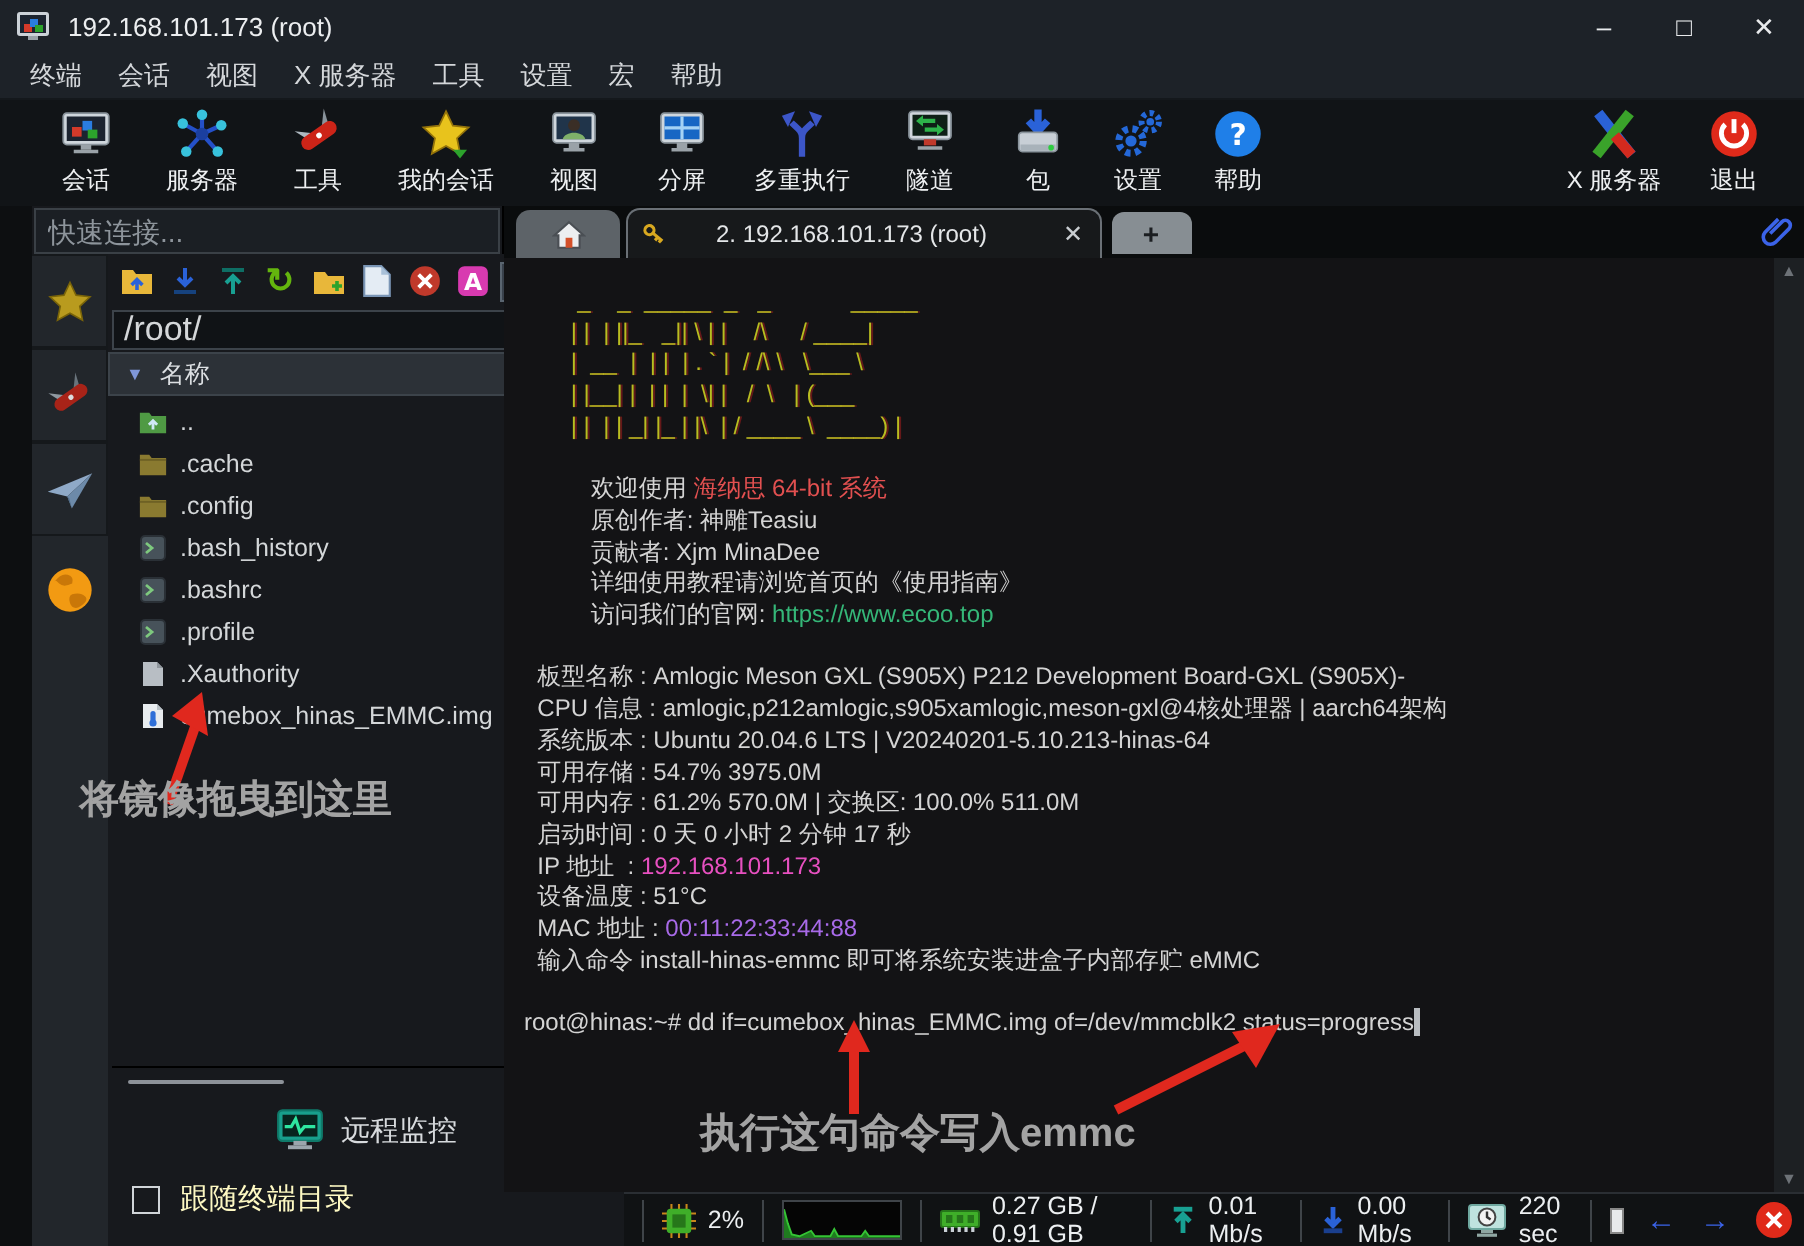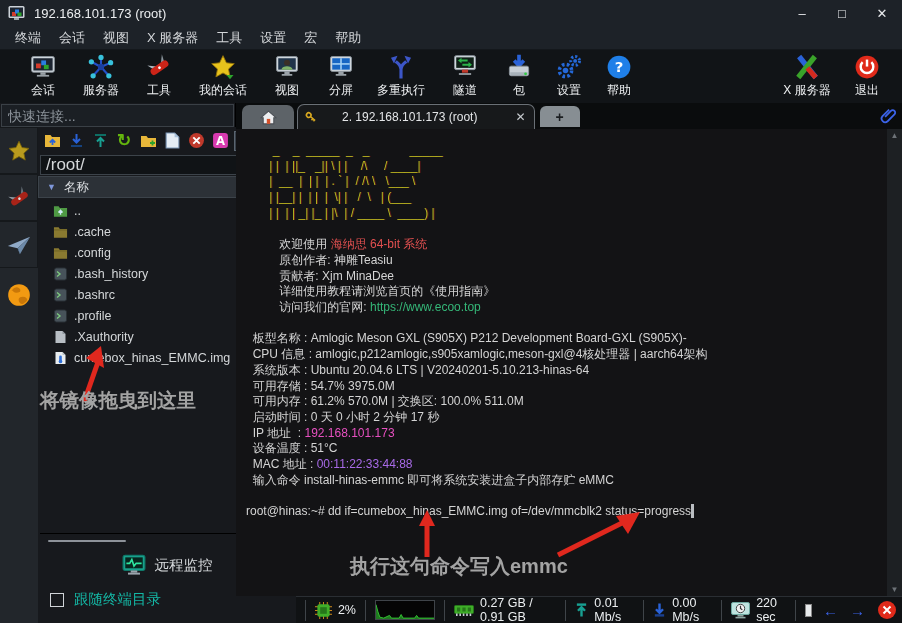--- a/index.html
+++ b/index.html
@@ -21,21 +21,21 @@
   
   .toolbar { height:53px; background:#111417; display:flex; align-items:flex-start; padding:3px 10px 0 14px; }
   .tbtn { width:58px; display:flex; flex-direction:column; align-items:center; gap:1px; }
   .tbtn svg { width:28px; height:28px; }
   .tlabel { font-size:12px; color:#eef0f2; white-space:nowrap; }
   .tspacer { flex:1; }
   .tbtn.narrow { width:50px; }
   .tbtn.wide { width:70px; }
 
   
-  .appbody { display:flex; height:520px; }
+  .appbody { display:flex; height:520px;margin-left:16px; }
 
   
   .sidebar { width:236px; background:#17191d; display:flex; flex-direction:column; border-right:1px solid #000; }
   .qc-row { padding:1px 1px 0 1px; }
   .qc-input { width:100%; height:23px; background:#1b1f24; border:1px solid #3a4046; color:#cfd3d6; font-size:14px; padding:0 6px; }
   .qc-input::placeholder { color:#8d949b; }
   .sidebody { flex:1; display:flex; min-height:0; }
   .strip { width:38px; background:#22262b; display:flex; flex-direction:column; align-items:center; }
   .strip-tab { width:38px; height:47px; display:flex; align-items:center; justify-content:center; border:1px solid #15181b; border-left:none; }
   .strip-tab svg { width:26px; height:26px; }
@@ -58,21 +58,21 @@
   .frow svg { width:15px; height:14px; flex:0 0 auto; }
 
   .sb-bottom { margin-top:auto; }
   .sb-line1 { border-top:1px solid #000; margin:0 2px; }
   .sb-line2 { width:78px; height:2px; background:#8d9299; margin:6px 0 0 10px; border-radius:2px; }
   .remote-row { display:flex; align-items:center; justify-content:center; gap:9px; padding:12px 0 6px 0; }
   .remote-row svg { width:24px; height:22px; }
   .remote-label { font-size:14.5px; color:#d7dadd; }
   .follow-row { display:flex; align-items:center; gap:10px; padding:8px 0 14px 12px; }
   .checkbox { width:14px; height:14px; border:1.5px solid #d0d4d8; background:transparent; }
-  .follow-label { font-size:14.5px; color:#14b8a6; }
+  .follow-label { font-size:14.5px; color:#fef9c3; }
 
   
   .main { flex:1; display:flex; flex-direction:column; min-width:0; }
   .tabbar { height:26px; background:#0a0c0d; display:flex; align-items:flex-end; padding-left:6px; position:relative; }
   .tab { display:flex; align-items:center; border-radius:7px 7px 0 0; }
   .tab-home { width:52px; height:24px; background:#5d6368; justify-content:center; margin-right:3px; }
   .tab-home svg { width:17px; height:15px; }
   .tab-active { height:25px; background:#17191b; border:1px solid #6a7076; border-bottom:none; padding:0 8px 0 6px; gap:24px; }
   .tab-active svg { width:14px; height:14px; }
   .tab-label { font-size:12px; color:#e4e6e8; white-space:nowrap; }

